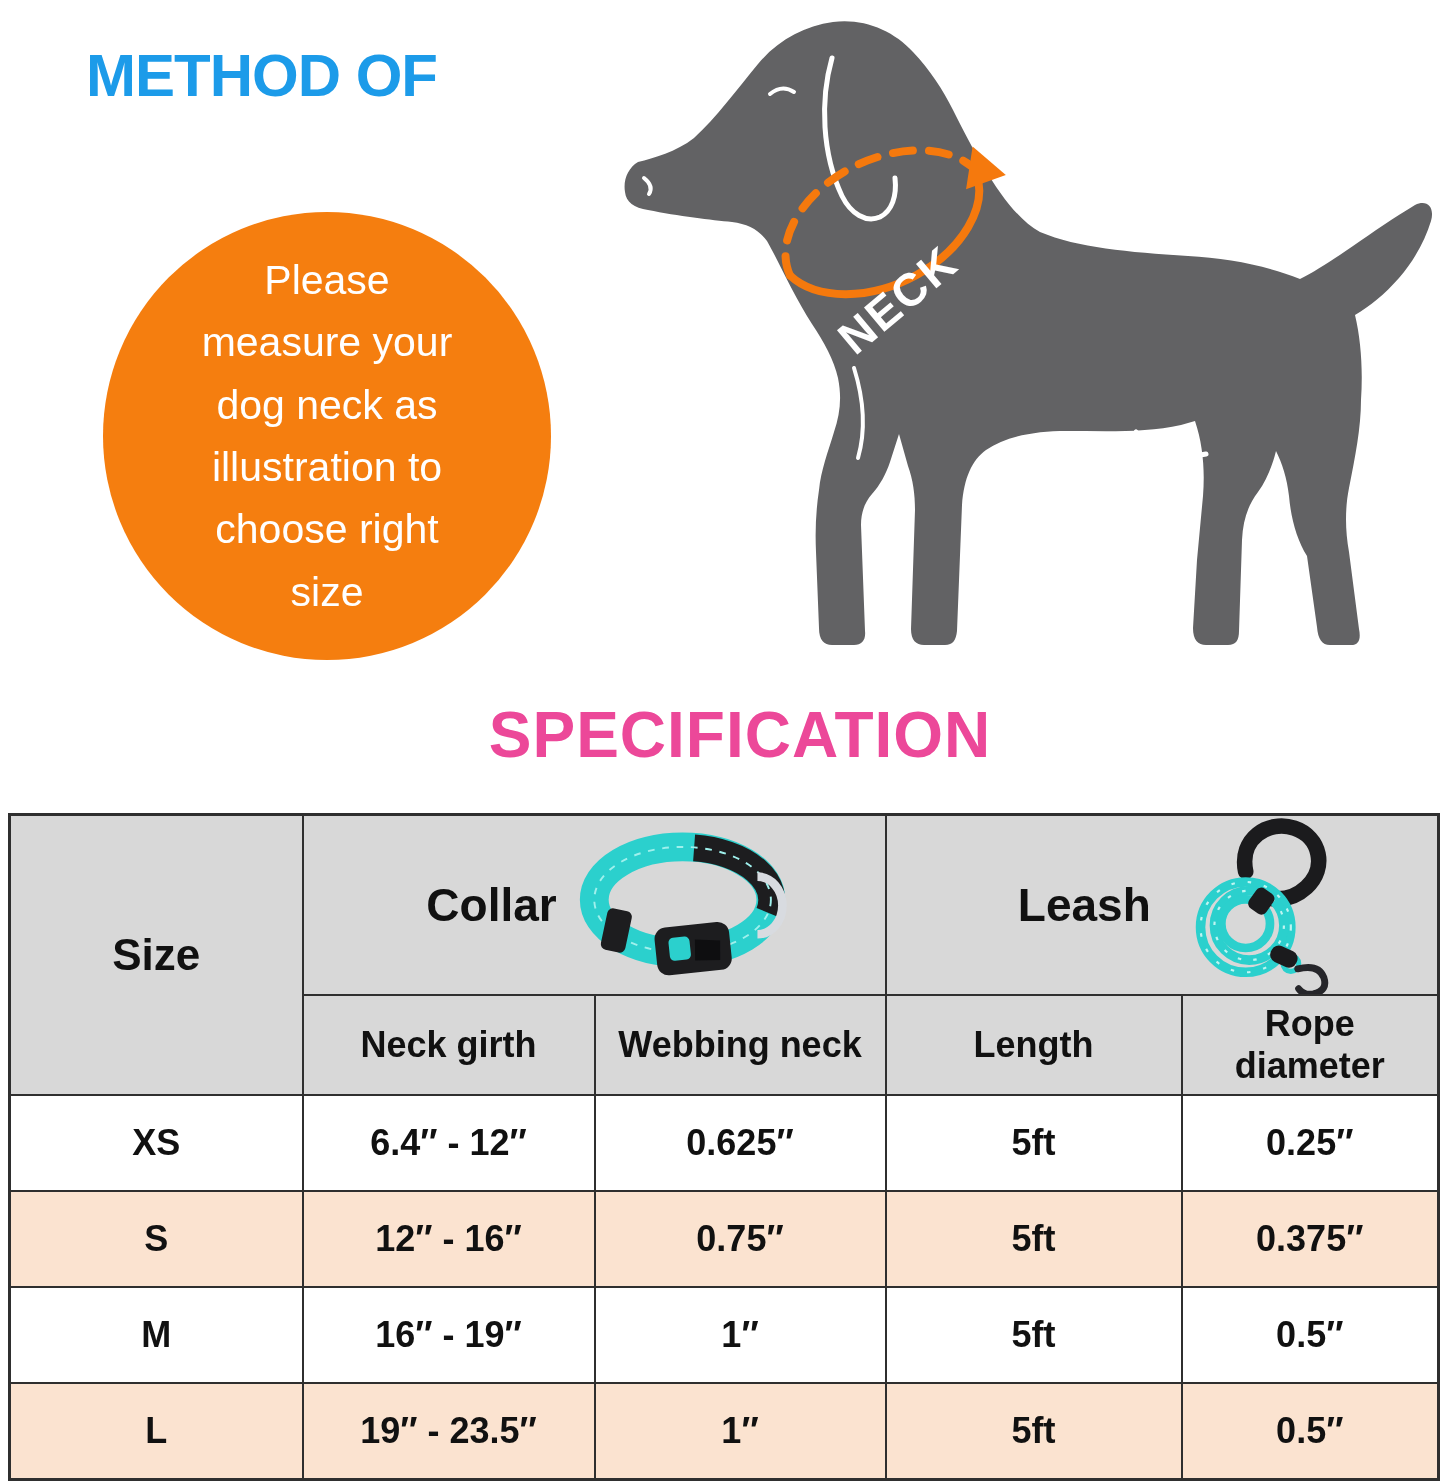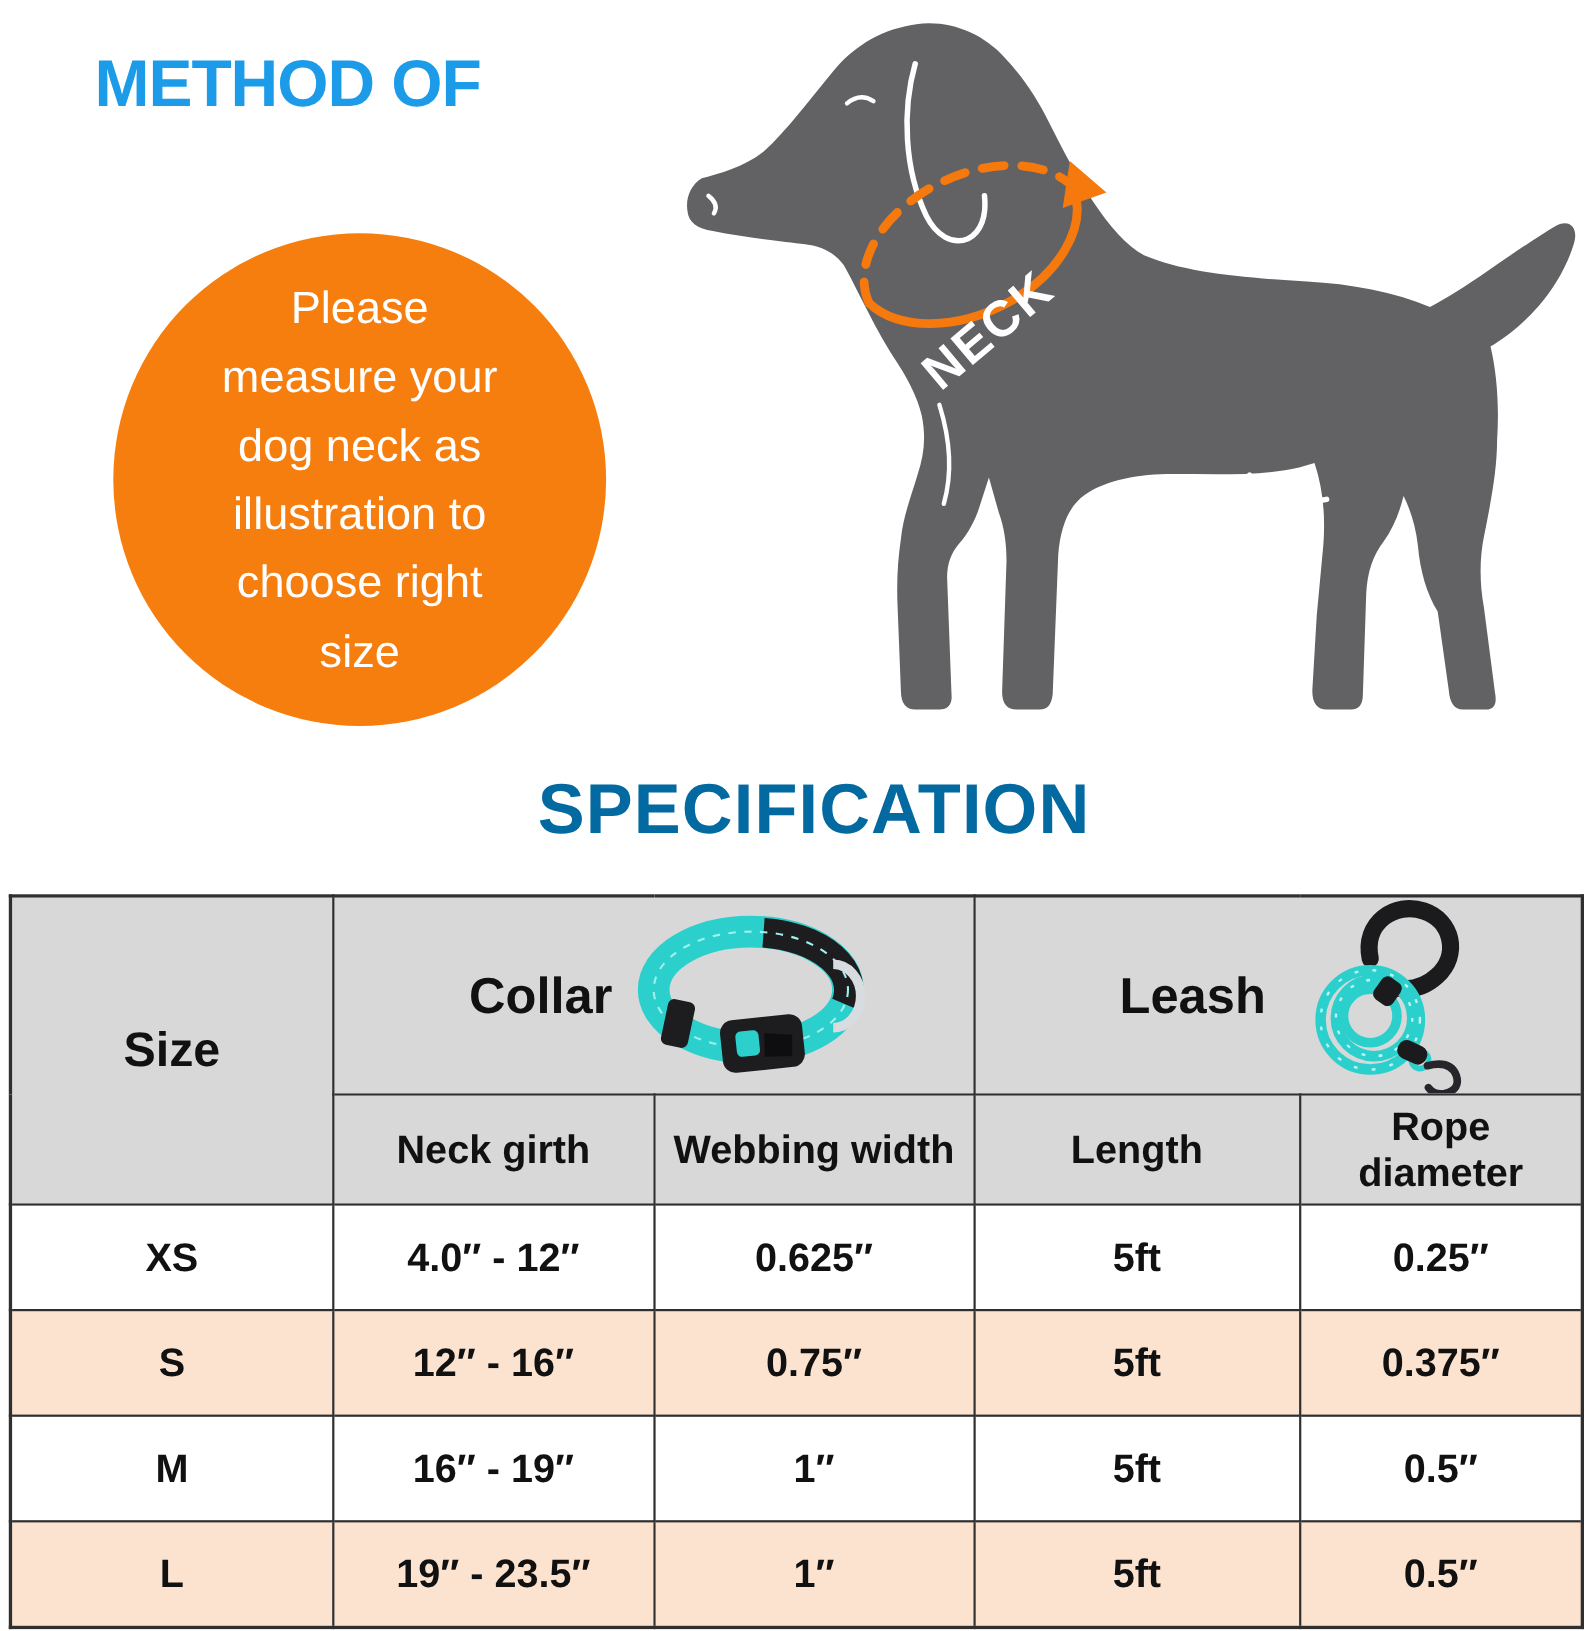--- a/index.html
+++ b/index.html
@@ -21,21 +21,21 @@
   }
   .measure-circle .circle-text{
     width:268px;text-align:center;color:#fff;
     font-size:41px;line-height:1.52;font-weight:normal;
   }
   
   .dog-wrap{position:absolute;left:608px;top:0;width:840px;height:660px;}
   
   .spec-title{
     position:absolute;left:0;right:0;top:698px;text-align:center;
-    font-size:64px;font-weight:bold;letter-spacing:1px;color:#0369a1;padding-left:35px;
+    font-size:64px;font-weight:bold;letter-spacing:1px;color:#ec4899;padding-left:35px;
   }
   
   table.spec{
     position:absolute;left:8px;top:813px;width:1429px;
     border-collapse:collapse;table-layout:fixed;
     border:3px solid #2f2f2f;
   }
   table.spec th,table.spec td{
     border:2px solid #2f2f2f;text-align:center;vertical-align:middle;
     padding:0 4px;overflow:hidden;
@@ -162,29 +162,29 @@
               <rect x="102" y="84" width="24" height="28" rx="7" fill="#1b1b1d" transform="rotate(35 114 98)"></rect>
               <circle cx="148" cy="170" r="9" fill="none" stroke="#2BD0CD" stroke-width="6"></circle>
               <rect x="124" y="152" width="32" height="20" rx="9" fill="#1b1b1d" transform="rotate(25 140 162)"></rect>
               <path d="M 156,176 q 24,-6 30,10 q 5,15 -12,19 q -11,2 -17,-6" fill="none" stroke="#26262a" stroke-width="8" stroke-linecap="round"></path>
             </svg>
           </div>
         </th>
       </tr>
       <tr class="h2">
         <th class="subhead">Neck girth</th>
-        <th class="subhead">Webbing width</th>
+        <th class="subhead">Webbing neck</th>
         <th class="subhead">Length</th>
         <th class="subhead">Rope diameter</th>
       </tr>
     </thead>
     <tbody>
       <tr>
         <td>XS</td>
-        <td>4.0″ - 12″</td>
+        <td>6.4″ - 12″</td>
         <td>0.625″</td>
         <td>5ft</td>
         <td>0.25″</td>
       </tr>
       <tr>
         <td>S</td>
         <td>12″ - 16″</td>
         <td>0.75″</td>
         <td>5ft</td>
         <td>0.375″</td>

